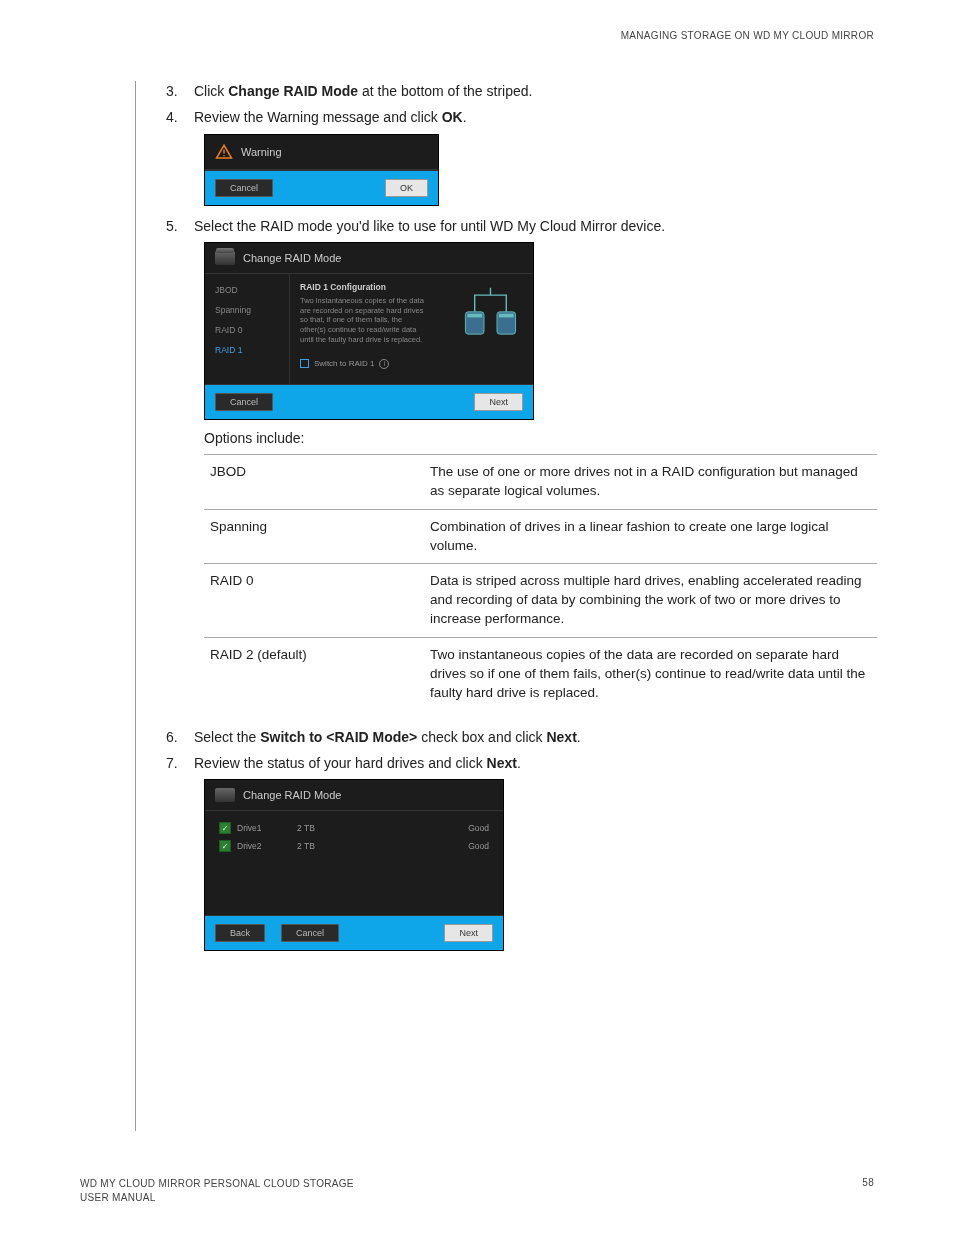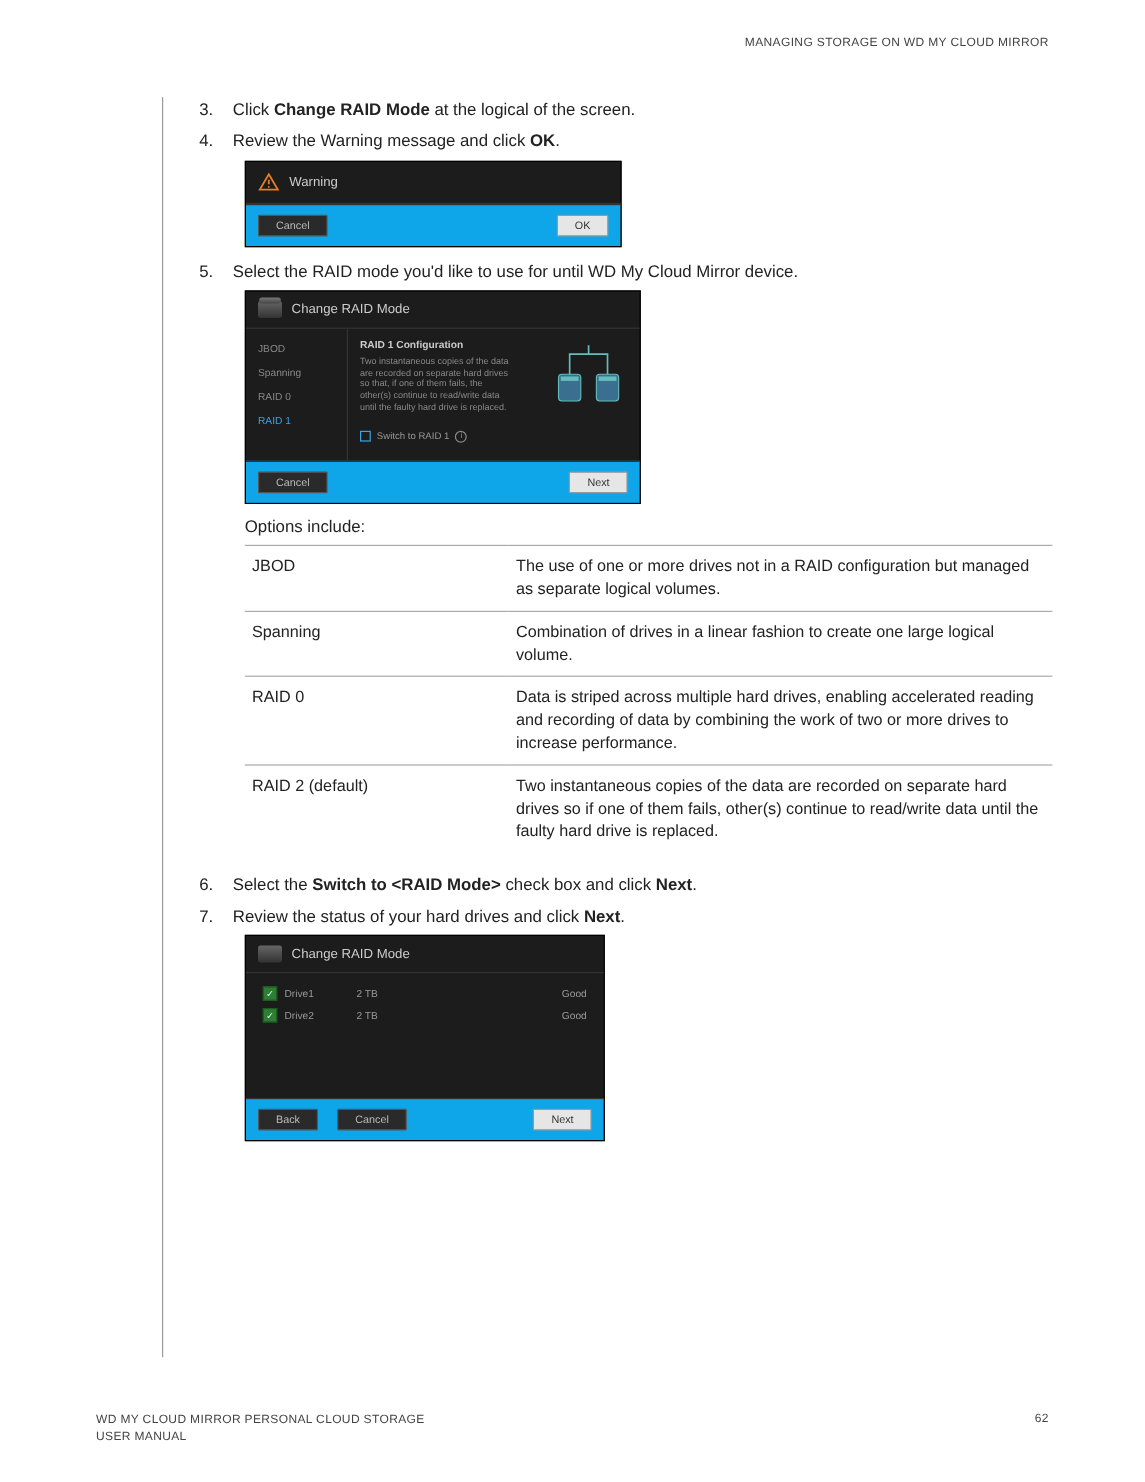--- a/index.html
+++ b/index.html
@@ -31,21 +31,21 @@
     font-size: 14px;
     line-height: 1.45;
     display: flex;
   }
   .step .num { width: 28px; flex-shrink:0; }
   .step .txt { flex:1; }
   .bold { font-weight: bold; }
 
   
   .dialog {
-    width: 314px;
+    width: 235px;
     margin: 6px 0 10px 38px;
     background: #1c1c1c;
     border: 1px solid #000;
     font-size: 9px;
     color: #aaa;
   }
   .dialog .titlebar {
     display:flex; align-items:center;
     padding: 8px 10px;
     border-bottom: 1px solid #333;
@@ -118,21 +118,21 @@
 </head>
 <body>
 
 <div class="header-line">MANAGING STORAGE ON WD MY CLOUD MIRROR</div>
 
 <div class="content">
 
   <div class="step">
     <div class="num">3.</div>
     <div class="txt">
-      <span>Click </span><span class="bold">Change RAID Mode</span><span> at the logical of the screen.</span>
+      <span>Click </span><span class="bold">Change RAID Mode</span><span> at the bottom of the striped.</span>
     </div>
   </div>
 
   <div class="step">
     <div class="num">4.</div>
     <div class="txt">
       <span>Review the Warning message and click </span><span class="bold">OK</span><span>.</span>
     </div>
   </div>
 
@@ -261,14 +261,14 @@
     </div>
   </div>
 
 </div>
 
 <div class="footer-block">
   <div class="ftitles">
     <div>WD MY CLOUD MIRROR PERSONAL CLOUD STORAGE</div>
     <div>USER MANUAL</div>
   </div>
-  <div>62</div>
+  <div>58</div>
 </div>
 
 </body></html>

